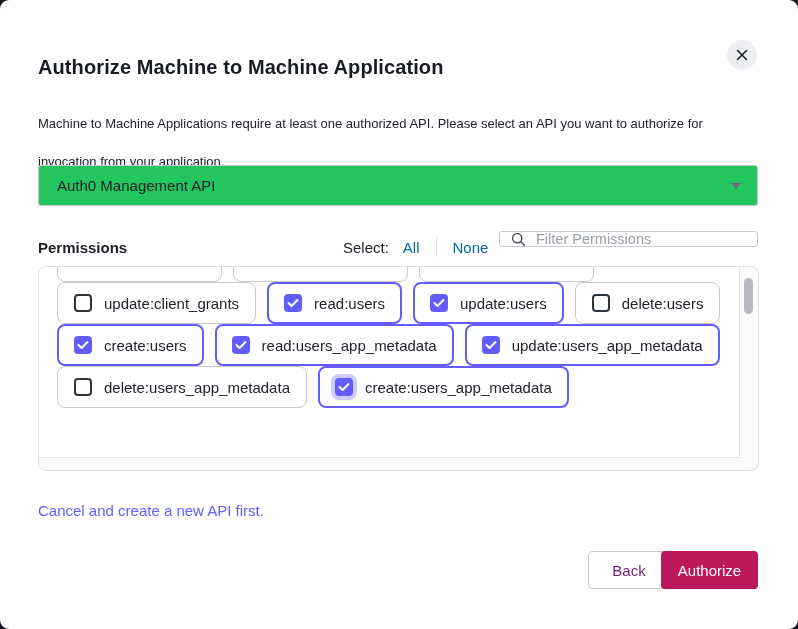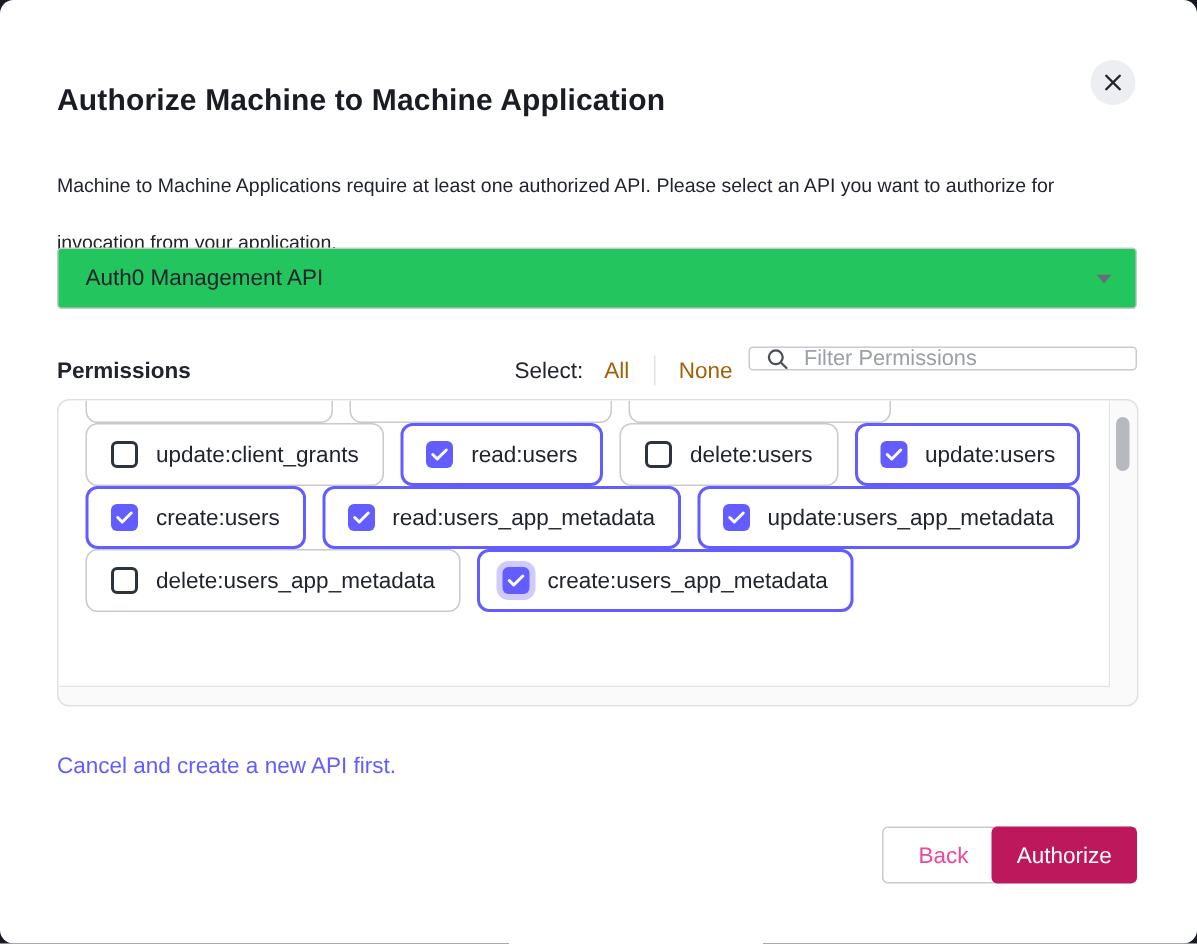--- a/index.html
+++ b/index.html
@@ -37,21 +37,21 @@
   .api-select .chev{
     position:absolute;right:16px;top:50%;transform:translateY(-50%);display:flex;
   }
   .perm-label{
     position:absolute;left:38px;top:239px;font-size:15px;font-weight:700;color:#21242c;
   }
   .select-group{
     position:absolute;left:343px;top:237px;display:flex;align-items:center;font-size:15px;
   }
   .select-group .lbl{color:#21242c;}
-  .select-group a{color:#a16207;text-decoration:none;cursor:pointer;}
+  .select-group a{color:#0369a1;text-decoration:none;cursor:pointer;}
   .select-group .all{margin-left:14px;}
   .select-group .sep{width:1px;height:20px;background:#dfe1e5;margin:0 16px;}
   .filter-box{
     position:absolute;left:499px;top:231px;width:259px;height:16px;box-sizing:border-box;
     border:1px solid #c9cace;border-radius:3px;background:#fff;
     display:flex;align-items:center;
   }
   .filter-box svg{margin-left:11px;flex:none;}
   .filter-box input{
     border:none;outline:none;background:transparent;margin-left:8px;width:200px;
@@ -86,21 +86,21 @@
   }
   .cbox.off{border:2px solid #2d333a;background:#fff;}
   .cbox.on{background:#635dff;}
   .cbox.focused{box-shadow:0 0 0 4px rgba(99,93,255,.32);}
   .cancel-link{
     position:absolute;left:38px;top:502px;font-size:15px;color:#635dff;text-decoration:none;cursor:pointer;
   }
   .back-btn{
     position:absolute;left:588px;top:551px;width:82px;height:38px;box-sizing:border-box;
     background:#fff;border:1px solid #c9cace;border-radius:4px;
-    font-size:15px;color:#ec4899;font-family:inherit;cursor:pointer;
+    font-size:15px;color:#701a75;font-family:inherit;cursor:pointer;
   }
   .auth-btn{
     position:absolute;left:661px;top:551px;width:97px;height:38px;box-sizing:border-box;
     background:#be185d;border:none;border-radius:4px;
     font-size:15px;color:#ffffff;font-family:inherit;cursor:pointer;
   }
 </style>
 </head>
 <body>
 
@@ -159,31 +159,31 @@
             <span>update:client_grants</span>
           </div>
           <div class="pill checked">
             <span class="cbox on">
               <svg width="12" height="10" viewBox="0 0 12 10">
                 <polyline points="1.5,5 4.5,8 10.5,2" fill="none" stroke="#ffffff" stroke-width="2" stroke-linecap="round" stroke-linejoin="round"></polyline>
               </svg>
             </span>
             <span>read:users</span>
           </div>
+          <div class="pill checked">
+            <span class="cbox on">
+              <svg width="12" height="10" viewBox="0 0 12 10">
+                <polyline points="1.5,5 4.5,8 10.5,2" fill="none" stroke="#ffffff" stroke-width="2" stroke-linecap="round" stroke-linejoin="round"></polyline>
+              </svg>
+            </span>
+            <span>update:users</span>
+          </div>
           <div class="pill">
             <span class="cbox off"></span>
             <span>delete:users</span>
-          </div>
-          <div class="pill checked">
-            <span class="cbox on">
-              <svg width="12" height="10" viewBox="0 0 12 10">
-                <polyline points="1.5,5 4.5,8 10.5,2" fill="none" stroke="#ffffff" stroke-width="2" stroke-linecap="round" stroke-linejoin="round"></polyline>
-              </svg>
-            </span>
-            <span>update:users</span>
           </div>
         </div>
         <div class="perm-row">
           <div class="pill checked">
             <span class="cbox on">
               <svg width="12" height="10" viewBox="0 0 12 10">
                 <polyline points="1.5,5 4.5,8 10.5,2" fill="none" stroke="#ffffff" stroke-width="2" stroke-linecap="round" stroke-linejoin="round"></polyline>
               </svg>
             </span>
             <span>create:users</span>

